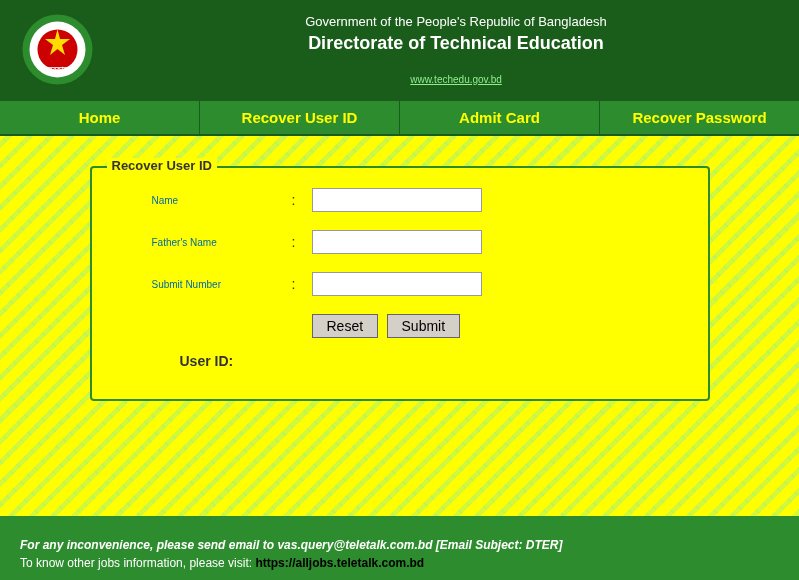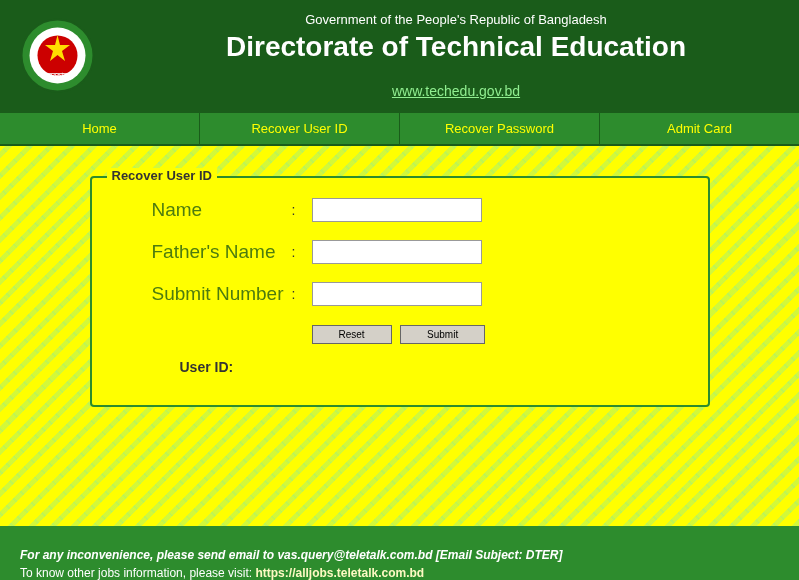--- a/index.html
+++ b/index.html
@@ -27,44 +27,44 @@
     .header-text {
       color: white;
       text-align: center;
       flex: 1;
     }
     .header-text .subtitle {
       font-size: 13px;
       margin-bottom: 4px;
     }
     .header-text .main-title {
-      font-size: 28px;
+      font-size: 18px;
       font-weight: bold;
       margin-bottom: 20px;
     }
     .header-text .website {
-      font-size: 14px;
+      font-size: 10px;
       text-decoration: underline;
       color: #90EE90;
     }
 
     
     .nav {
       background: #2d8c2d;
       display: flex;
       border-top: 2px solid #1a5c1a;
       border-bottom: 2px solid #1a5c1a;
     }
     .nav-item {
       flex: 1;
       text-align: center;
       padding: 8px 23px;
       color: #ffff00;
-      font-weight: normal;
-      font-size: 13px;
+      font-weight: bold;
+      font-size: 15px;
       cursor: pointer;
       border-right: 1px solid #1a5c1a;
       text-decoration: none;
     }
     .nav-item:last-child { border-right: none; }
 
     
     .main-content {
       background: #ffff00;
       padding: 20px 30px;
@@ -108,44 +108,44 @@
     }
 
     .form-row {
       display: flex;
       align-items: center;
       margin-bottom: 18px;
       margin-left: 30px;
     }
     .form-label {
       width: 140px;
-      font-size: 19px;
-      color: #4d7c0f;
+      font-size: 10px;
+      color: #0369a1;
     }
     .form-colon {
       width: 20px;
       font-size: 14px;
       color: #333;
     }
     .form-input {
       width: 170px;
       height: 24px;
       border: 1px solid #999;
       padding: 2px 4px;
       font-size: 13px;
       background: white;
     }
 
     .button-row {
       margin-left: 190px;
       margin-bottom: 15px;
     }
     .btn {
-      padding: 3px 26px;
-      font-size: 10px;
+      padding: 3px 14px;
+      font-size: 14px;
       cursor: pointer;
       margin-right: 4px;
       background: #d4d0c8;
       border: 1px solid #666;
     }
 
     .user-id-row {
       margin-left: 30px;
       font-size: 14px;
       color: #333;
@@ -164,21 +164,21 @@
       font-style: italic;
       font-weight: bold;
       color: white;
       margin-bottom: 4px;
     }
     .footer-link {
       font-size: 12px;
       color: white;
     }
     .footer-link a {
-      color: #fef9c3;
+      color: #000000;
       font-weight: bold;
       text-decoration: none;
     }
 
     
     .social-bar {
       background: #90EE90;
       display: flex;
       justify-content: center;
       gap: 15px;
@@ -231,22 +231,22 @@
   <div class="header-text">
     <div class="subtitle">Government of the People's Republic of Bangladesh</div>
     <div class="main-title">Directorate of Technical Education</div>
     <div class="website">www.techedu.gov.bd</div>
   </div>
 </div>
 
 <div class="nav">
   <div class="nav-item">Home</div>
   <div class="nav-item">Recover User ID</div>
+  <div class="nav-item">Admit Card</div>
   <div class="nav-item">Recover Password</div>
-  <div class="nav-item">Admit Card</div>
 </div>
 
 <div class="main-content">
   <div class="stripe-bg"></div>
 
   <div class="form-box">
     <div class="form-box-legend">Recover User ID</div>
 
     <div class="form-row">
       <div class="form-label">Name</div>

